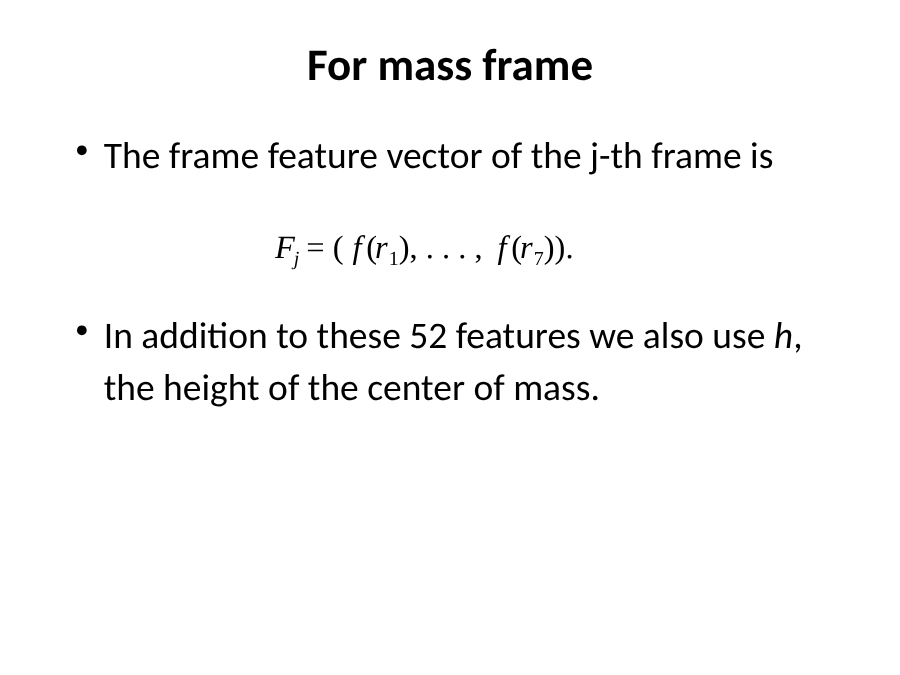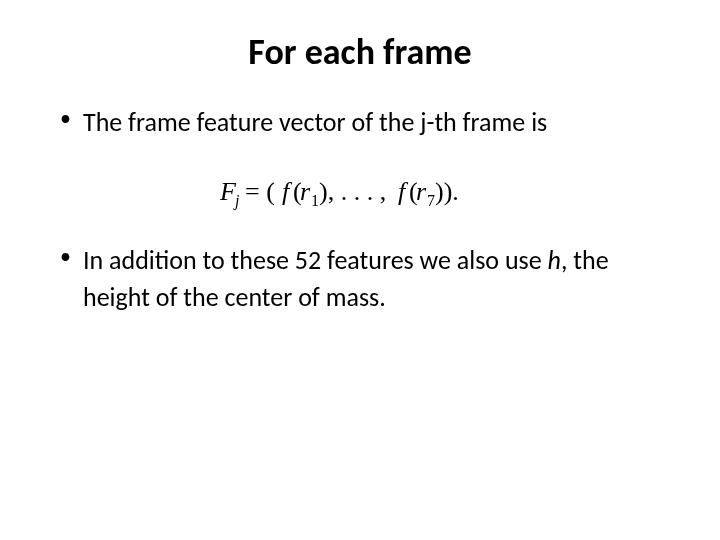--- a/index.html
+++ b/index.html
@@ -46,21 +46,21 @@
       line-height: 1.4;
     }
 
     .bullet-dot {
       font-size: 22px;
       line-height: 1.4;
       flex-shrink: 0;
     }
 
     .bullet-text {
-      font-size: 26px;
+      font-size: 30px;
       color: #000000;
       line-height: 1.4;
     }
 
     .formula-block {
       width: 100%;
       display: flex;
       justify-content: center;
       align-items: center;
       margin: 10px 0 10px 0;
@@ -73,21 +73,21 @@
       align-items: center;
     }
 
     .italic {
       font-style: italic;
     }
   </style>
 </head>
 <body>
 
-<h1 class="slide-title">For each frame</h1>
+<h1 class="slide-title">For mass frame</h1>
 
 <div class="content-area">
 
   <div class="bullet-item">
     <span class="bullet-dot">•</span>
     <span class="bullet-text">The frame feature vector of the j-th frame is</span>
   </div>
 
   <div class="formula-block">
     <div class="formula-img">

